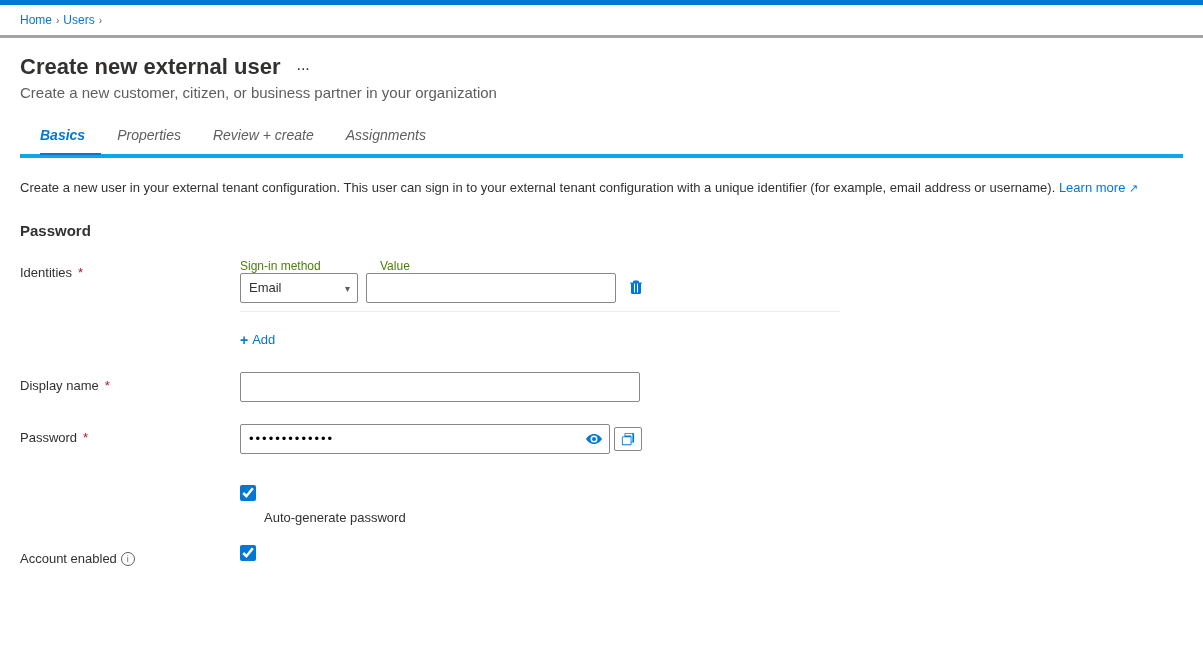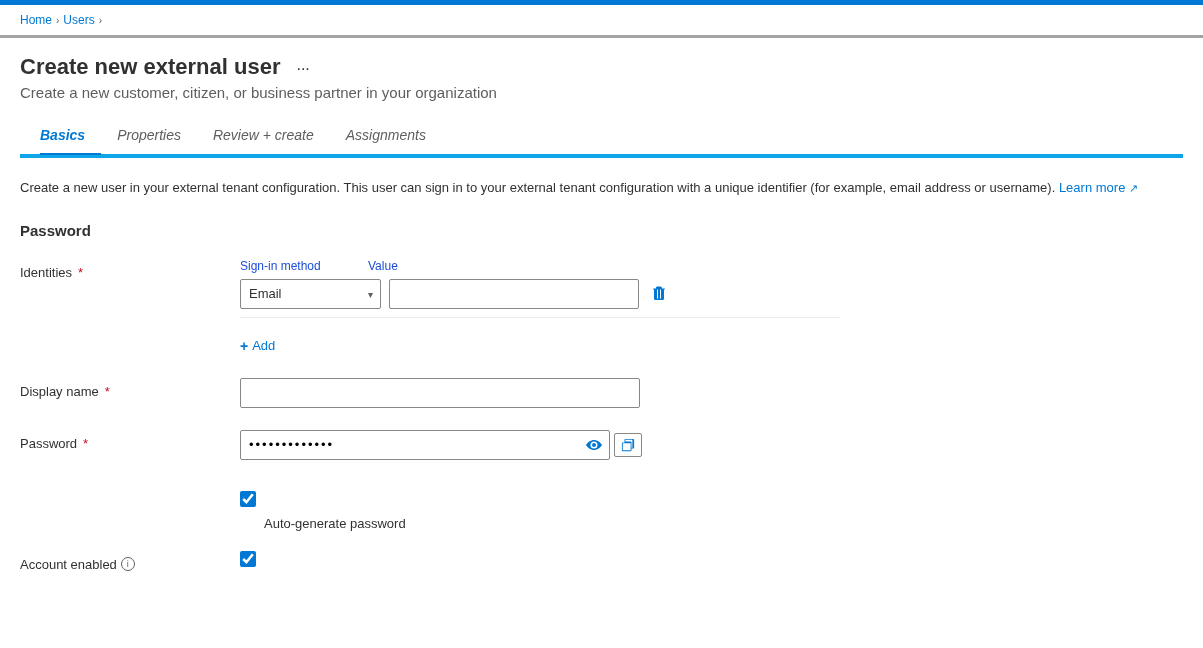--- a/index.html
+++ b/index.html
@@ -106,43 +106,42 @@
       margin-bottom: 20px;
       min-height: 32px;
     }
     .form-label {
       width: 220px;
       min-width: 220px;
       font-size: 13px;
       color: #323130;
       padding-top: 6px;
       display: flex;
-      align-items: flex-start;
+      align-items: flex-end;
       gap: 4px;
     }
     .required-star { color: #c50f1f; margin-left: 2px; }
     .form-control { flex: 1; }
     .identities-header {
       display: flex;
-      gap: 8px;
-      margin-bottom: 6px;
+      gap: 20px;
       font-size: 12px;
-      color: #1d4ed8;
+      color: #4d7c0f;
     }
     .signin-method-label { width: 120px; min-width: 120px; }
     .value-label { flex: 1; }
     .identities-row {
       display: flex;
       align-items: center;
       gap: 8px;
       margin-bottom: 8px;
     }
     .select-wrapper {
       position: relative;
-      width: 141px;
+      width: 118px;
     }
     .select-field {
       width: 100%;
       height: 30px;
       border: 1px solid #8a8886;
       background: #fff;
       padding: 0 28px 0 8px;
       font-size: 13px;
       color: #323130;
       appearance: none;

